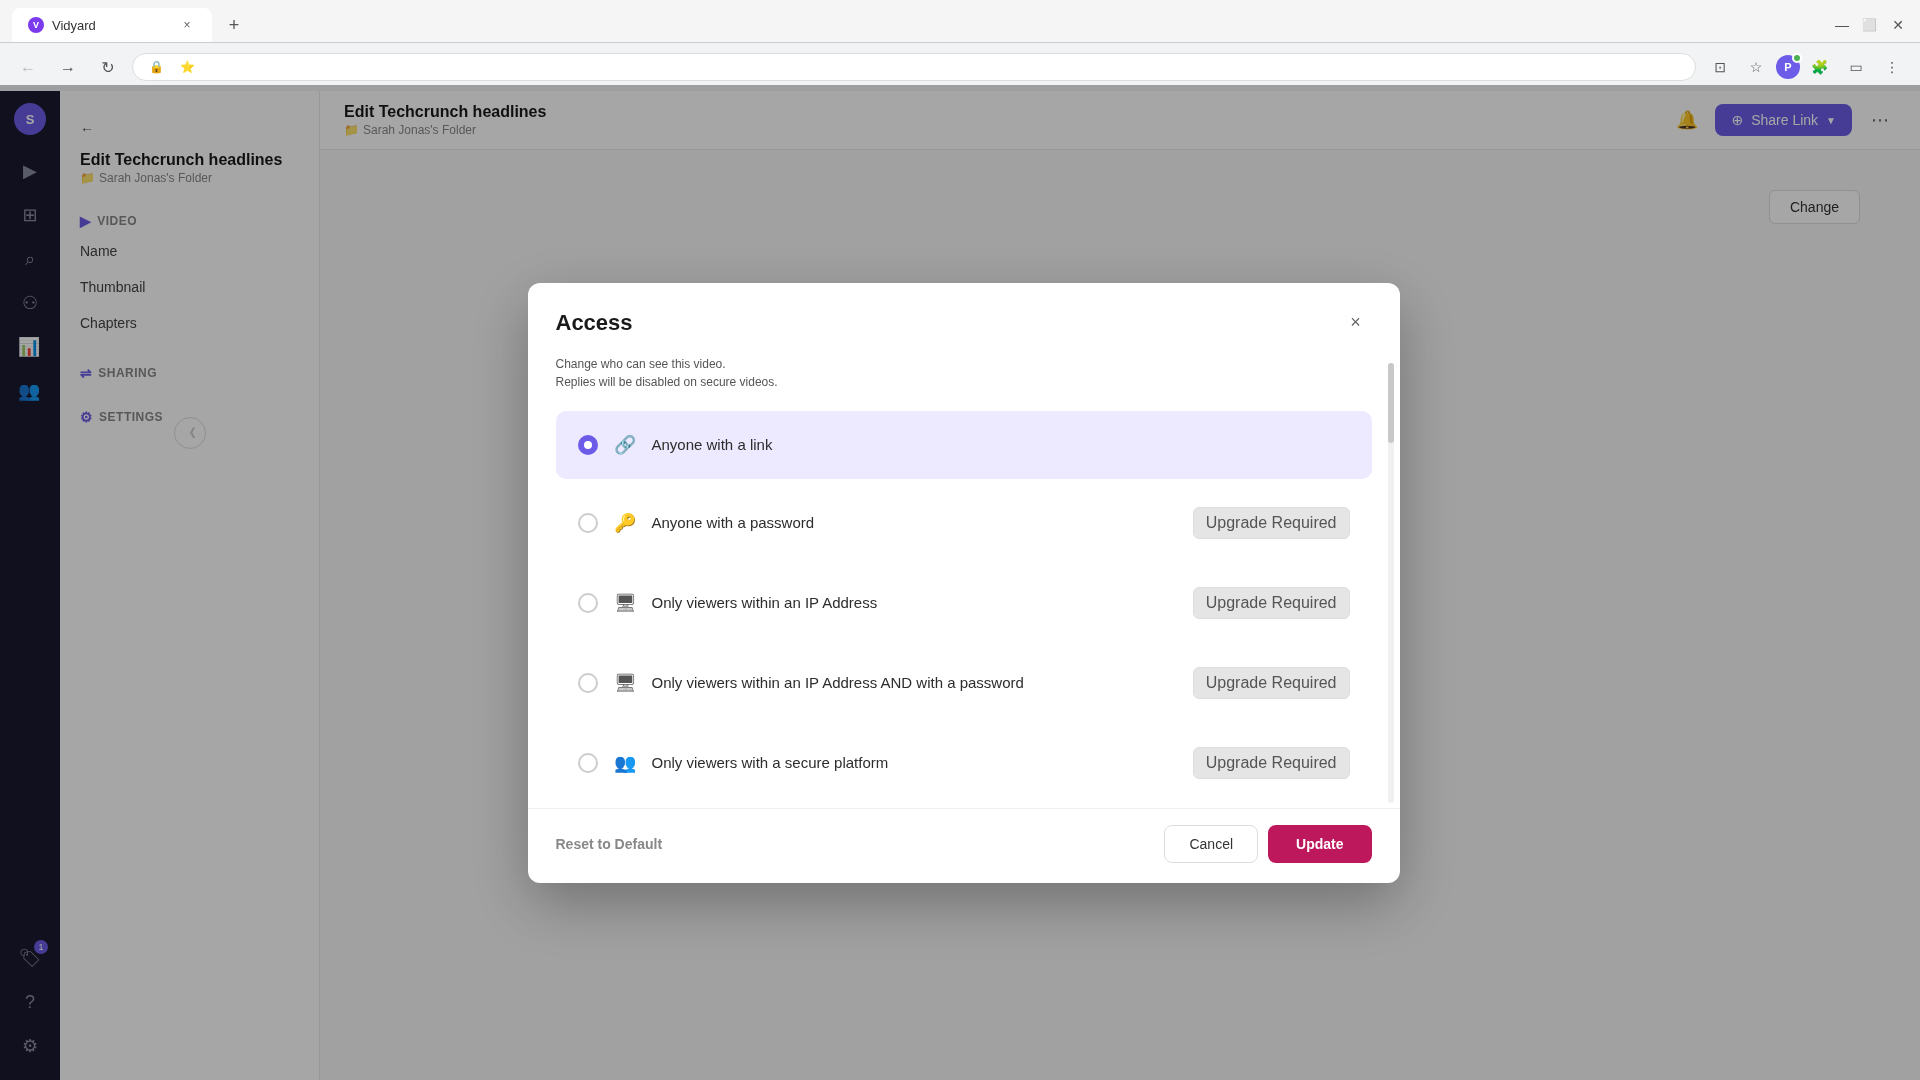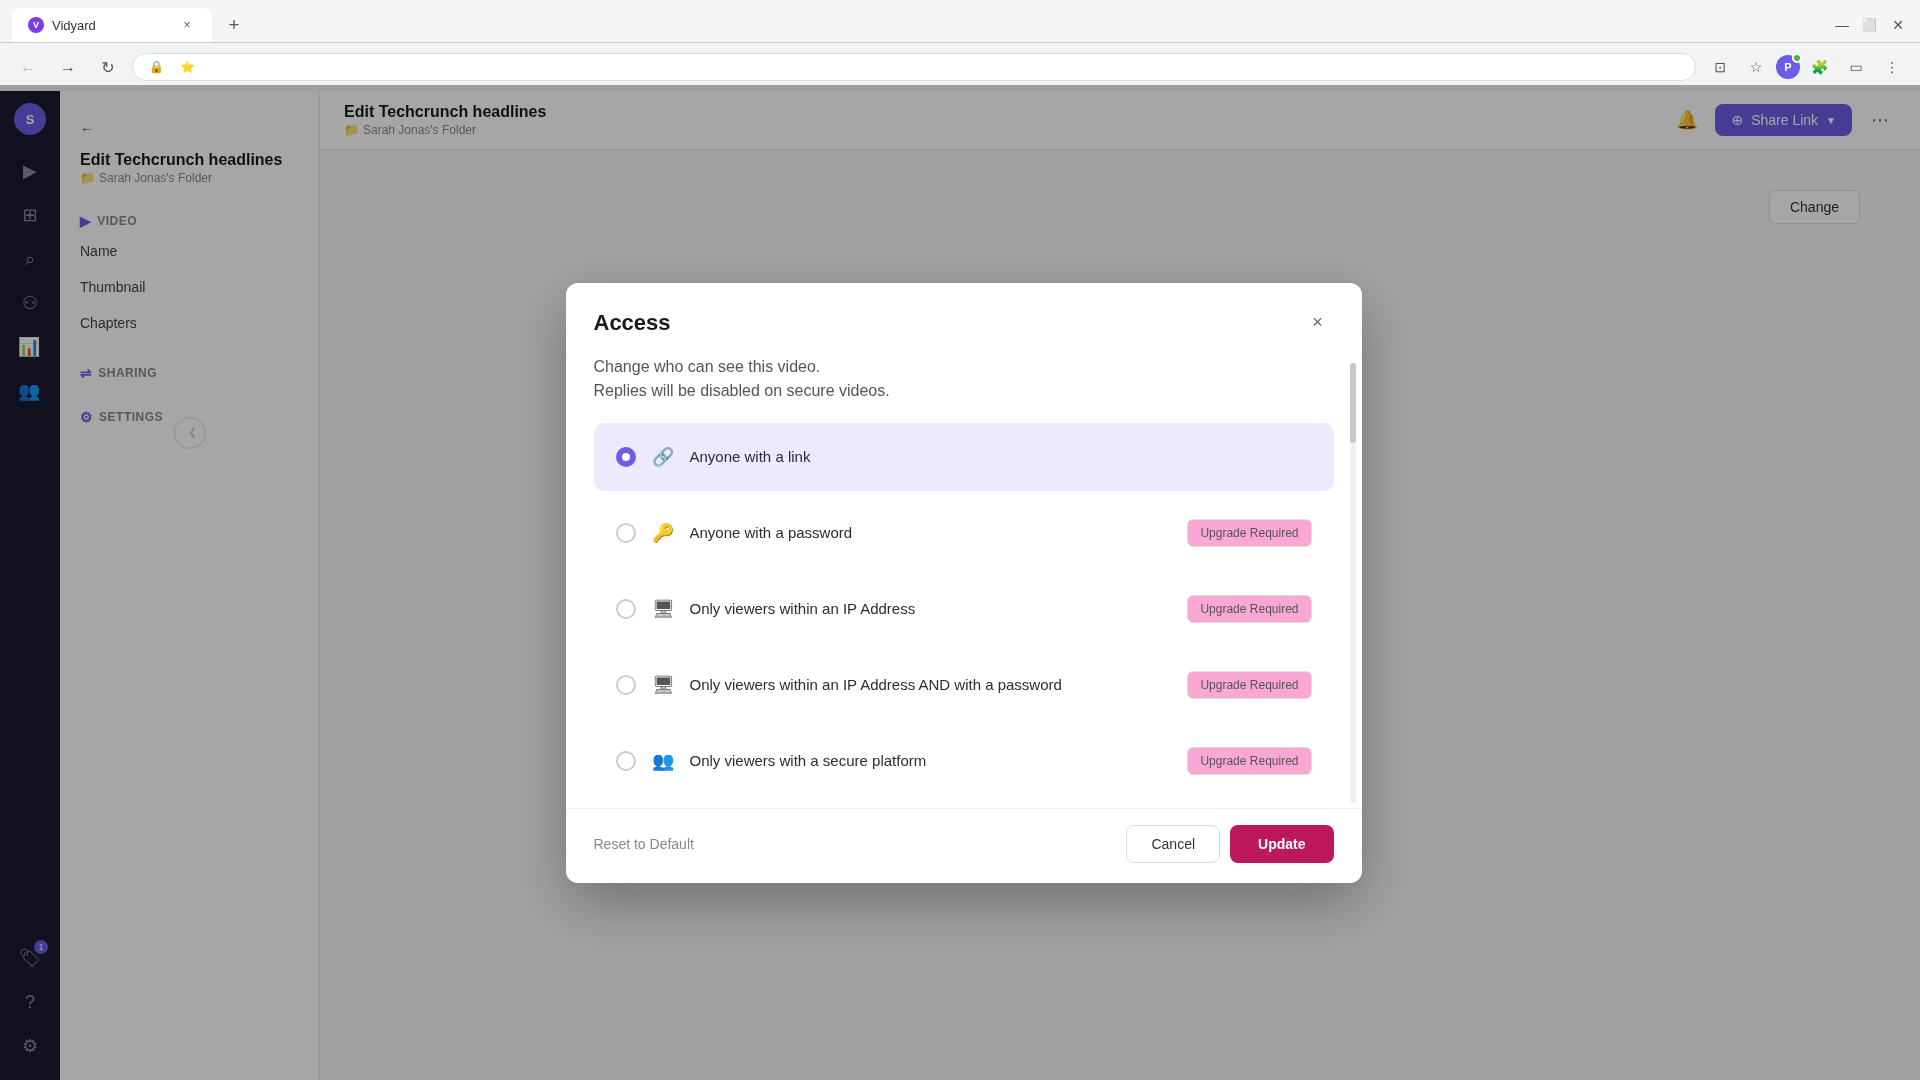--- a/index.html
+++ b/index.html
@@ -36,40 +36,40 @@
     .nav-sidebar-section { margin-top: 20px; }
     .nav-sidebar-section-header { padding: 4px 20px; font-size: 12px; font-weight: 600; color: #888; letter-spacing: 0.5px; display: flex; align-items: center; gap: 6px; }
     .nav-sidebar-section-header .section-icon { color: #6c5ce7; font-size: 14px; }
     .nav-sidebar-item { padding: 10px 20px; cursor: pointer; font-size: 14px; color: #444; display: flex; align-items: flex-start; }
     .change-btn { padding: 8px 20px; background: white; border: 1px solid #ddd; border-radius: 6px; font-size: 14px; cursor: pointer; color: #333; }
 
     
     .overlay { position: fixed; top: 85px; left: 0; right: 0; bottom: 0; background: rgba(0,0,0,0.35); z-index: 100; display: flex; align-items: center; justify-content: center; }
 
     
-    .modal { background: white; border-radius: 12px; width: 796px; max-height: 600px; box-shadow: 0 20px 60px rgba(0,0,0,0.3); position: relative; display: flex; flex-direction: column; overflow: hidden; margin-left: 7px; }
+    .modal { background: white; border-radius: 12px; width: 872px; max-height: 600px; box-shadow: 0 20px 60px rgba(0,0,0,0.3); position: relative; display: flex; flex-direction: column; overflow: hidden; margin-left: 7px; }
     .modal-header { display: flex; align-items: center; justify-content: space-between; padding: 24px 28px 16px; }
     .modal-title { font-size: 22px; font-weight: 600; color: #1a1a1a; }
     .modal-close { width: 32px; height: 32px; display: flex; align-items: center; justify-content: center; border-radius: 50%; cursor: pointer; color: #666; font-size: 18px; }
     .modal-body { padding: 0 28px 16px; flex: 1; overflow-y: auto; }
-    .modal-description { font-size: 16px; color: #555; line-height: 1.5; margin-bottom: 20px; }
+    .modal-description { font-size: 12px; color: #555; line-height: 1.5; margin-bottom: 20px; }
 
     
     .access-option { display: flex; align-items: center; padding: 18px 20px; border-radius: 10px; margin-bottom: 8px; cursor: pointer; border: 2px solid transparent; transition: all 0.15s; }
     .access-option.selected { background: #ede9ff; border-color: transparent; }
     .access-option-radio { width: 20px; height: 20px; border-radius: 50%; border: 2px solid #ccc; display: flex; align-items: center; justify-content: center; margin-right: 14px; flex-shrink: 0; }
     .access-option-radio.checked { border-color: #6c5ce7; background: #6c5ce7; }
     .access-option-radio.checked::after { content: ''; width: 8px; height: 8px; border-radius: 50%; background: white; }
     .access-option-icon { width: 28px; height: 28px; display: flex; align-items: center; justify-content: center; margin-right: 12px; font-size: 18px; color: #555; flex-shrink: 0; }
     .access-option-label { flex: 1; font-size: 15px; color: #2d2d2d; }
-    .upgrade-badge { padding: 6px 12px; background: #f9a8d4; border: 1px solid #ddd; border-radius: 6px; font-size: 12px; color: #555; white-space: nowrap; }
+    .upgrade-badge { padding: 6px 12px; background: #e5e5e5; border: 1px solid #ddd; border-radius: 6px; font-size: 16px; color: #555; white-space: nowrap; }
 
     
     .modal-footer { display: flex; align-items: center; justify-content: space-between; padding: 16px 28px 20px; border-top: 1px solid #f0f0f0; }
-    .reset-link { font-size: 14px; color: #888; cursor: pointer; text-decoration: none; }
+    .reset-link { font-size: 14px; color: #888; cursor: pointer; text-decoration: none; font-weight: bold; }
     .modal-footer-actions { display: flex; gap: 10px; }
     .cancel-btn { padding: 10px 24px; background: white; border: 1px solid #ddd; border-radius: 8px; font-size: 14px; cursor: pointer; color: #333; }
     .update-btn { padding: 10px 28px; background: #be185d; border: none; border-radius: 8px; font-size: 14px; font-weight: 600; cursor: pointer; color: white; }
 
     
     .collapse-btn { position: absolute; bottom: 20px; left: 0; right: 0; display: flex; justify-content: center; }
     .collapse-btn-inner { width: 32px; height: 32px; background: white; border: 1px solid #ddd; border-radius: 50%; display: flex; align-items: center; justify-content: center; cursor: pointer; color: #888; font-size: 12px; }
     .share-link-btn { display: flex; align-items: center; gap: 8px; padding: 8px 16px; background: #6c5ce7; color: white; border: none; border-radius: 8px; font-size: 14px; font-weight: 500; cursor: pointer; }
   </style>
 </head>

